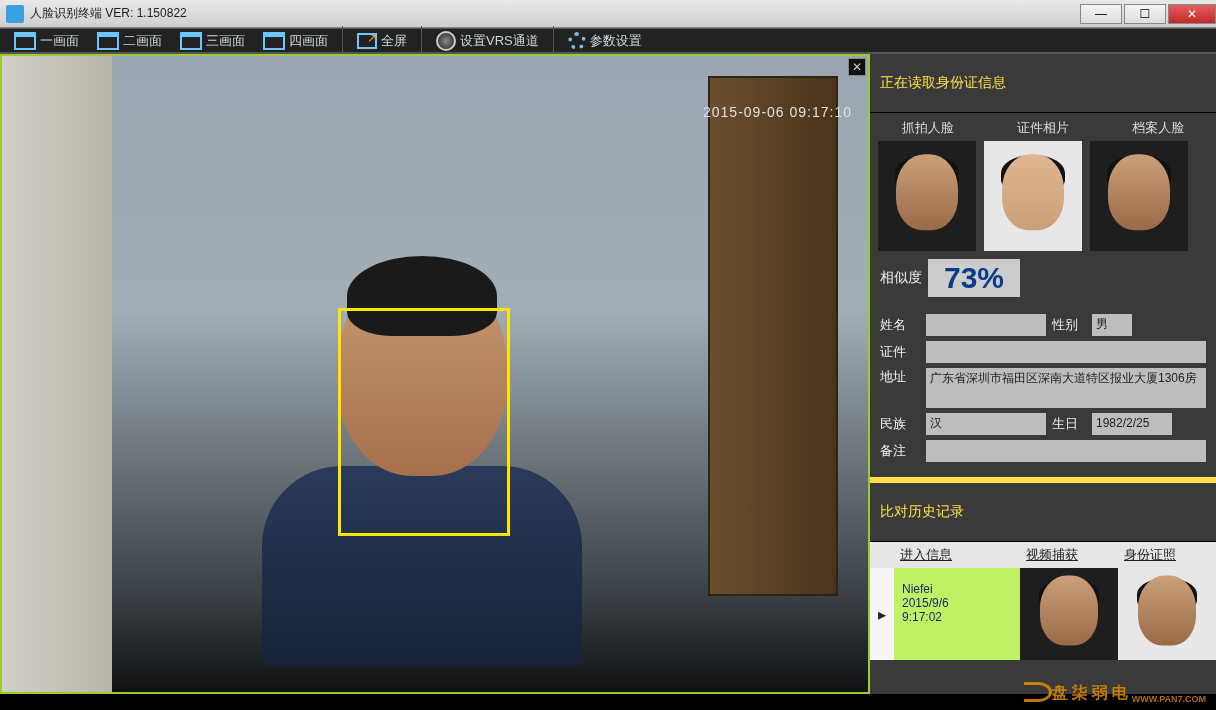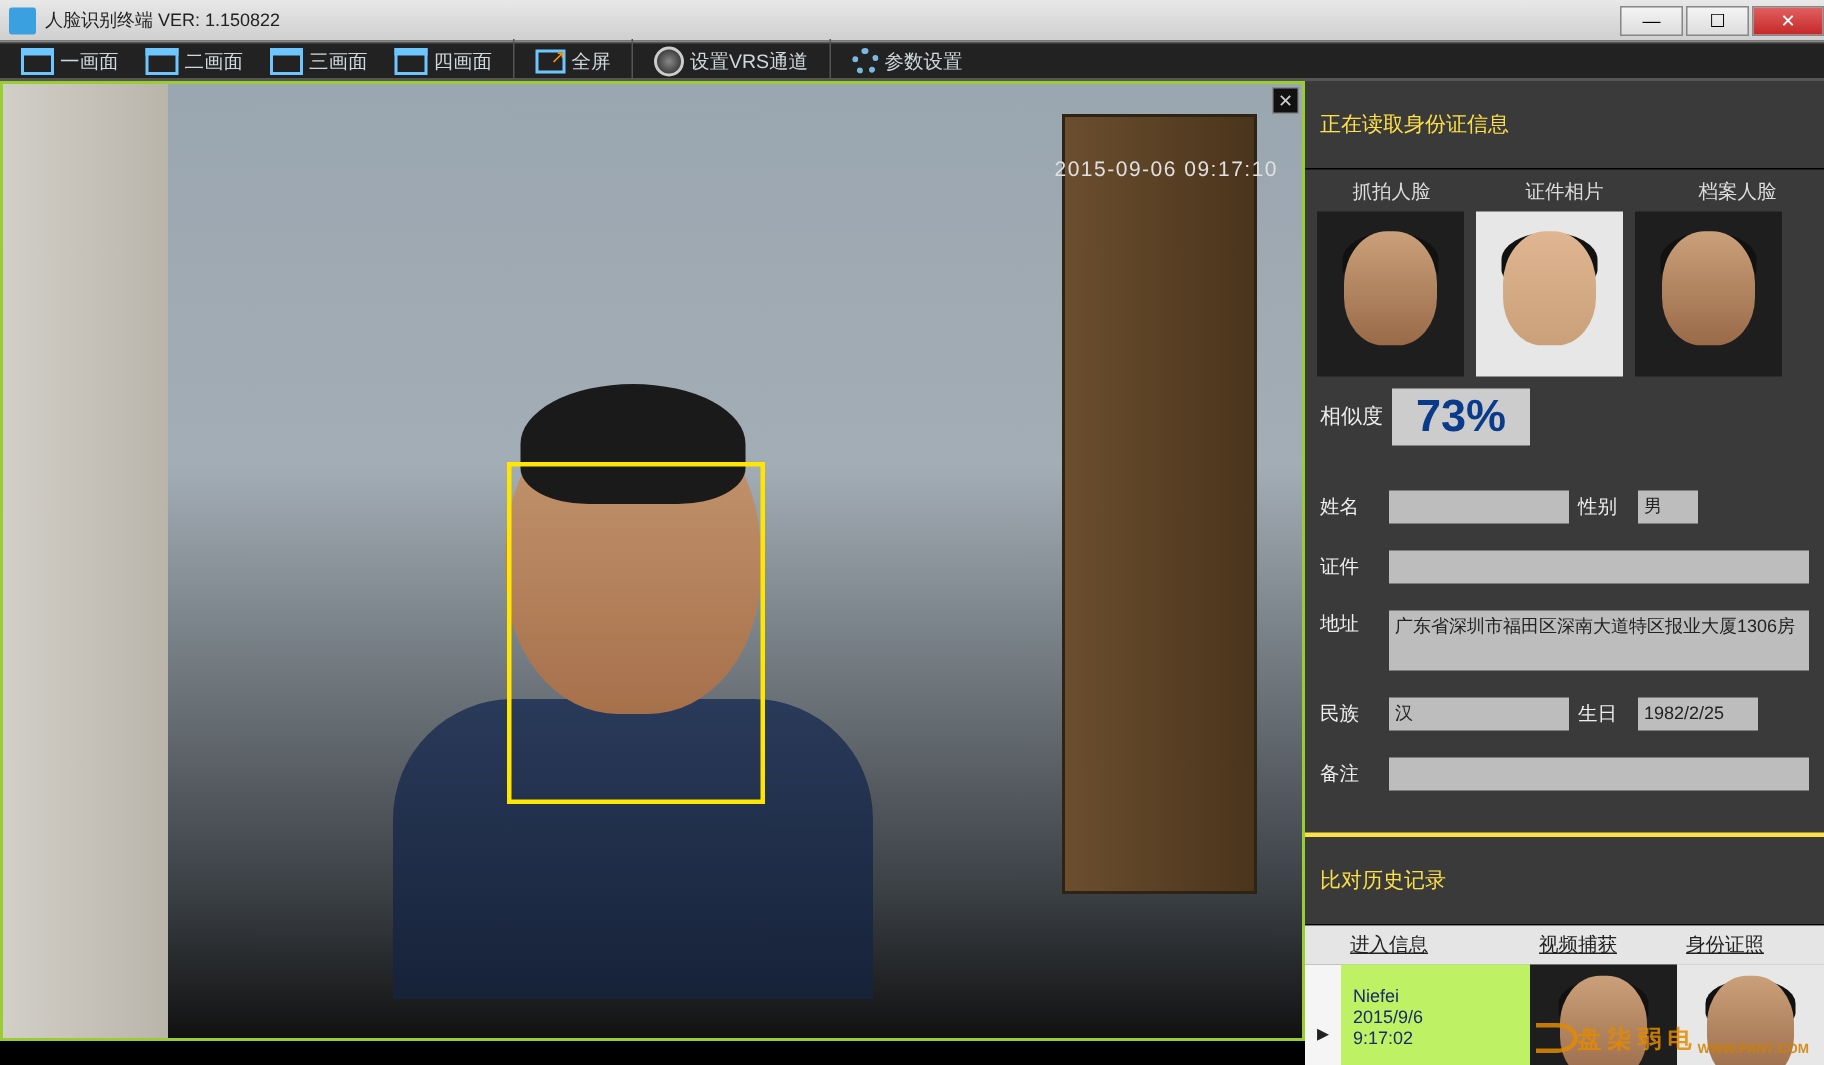--- a/index.html
+++ b/index.html
@@ -38,29 +38,29 @@
   .thumb { width:98px; height:110px; background:#1e1e1e; position:relative; overflow:hidden; }
   .thumb .ph-head { position:absolute; left:50%; top:50%; transform:translate(-50%,-55%); width:62px; height:76px; background:linear-gradient(#caa07a,#9a6a48); border-radius:46% 46% 42% 42%; }
   .thumb .ph-hair { position:absolute; left:50%; top:14px; transform:translateX(-50%); width:64px; height:36px; background:#111; border-radius:50% 50% 30% 30%; }
   .thumb.light { background:#e7e7e7; }
   .thumb.light .ph-head { background:linear-gradient(#e0b692,#caa07a); }
   .simrow { display:flex; align-items:center; gap:6px; padding:8px 10px; }
   .simlabel { font-size:14px; color:#eee; white-space:nowrap; }
   .simbox { background:#ccc; color:#0a3a8a; font-weight:bold; font-size:30px; padding:2px 8px; min-width:92px; text-align:center; }
   .passbox { background:#ccc; color:#0a8a1a; font-weight:bold; font-size:26px; padding:2px 6px; flex:1; text-align:center; letter-spacing:2px; }
   .fields { padding:4px 10px 10px; font-size:13px; }
-  .frow { display:flex; align-items:center; gap:6px; margin:18px 0; }
+  .frow { display:flex; align-items:center; gap:6px; margin:5px 0; }
   .flabel { width:40px; color:#eee; }
   .fval { background:#bdbdbd; color:#222; height:22px; line-height:20px; padding:0 4px; font-size:12px; }
   .fval.short { width:120px; }
   .fval.tiny { width:40px; }
   .fval.mid { width:80px; }
   .fval.long { flex:1; }
   .fval.addr { flex:1; height:40px; line-height:16px; padding:2px 4px; }
-  .sec2 { border-top:3px solid #fde047; }
+  .sec2 { border-top:6px solid #fde047; }
   .hist-head { display:flex; background:#e5e5e5; color:#222; font-size:13px;text-decoration:underline; }
   .hist-head div { padding:4px 6px; }
   .hc1 { width:24px; } .hc2 { flex:1; } .hc3 { width:98px; } .hc4 { width:98px; }
   .hist-row { display:flex; background:#f5f5f5; }
   .hist-row .arrow { width:24px; display:flex; align-items:center; justify-content:center; color:#222; }
   .hist-info { flex:1; background:#bef264; color:#1a2b6b; font-size:12px; padding:14px 8px; }
   .hist-info span { display:block; }
   .hist-thumb { width:98px; height:92px; background:#1e1e1e; position:relative; overflow:hidden; }
   .hist-thumb.light { background:#e7e7e7; }
   .hist-thumb .ph-head { position:absolute; left:50%; top:50%; transform:translate(-50%,-55%); width:58px; height:70px; background:linear-gradient(#caa07a,#9a6a48); border-radius:46% 46% 42% 42%; }

